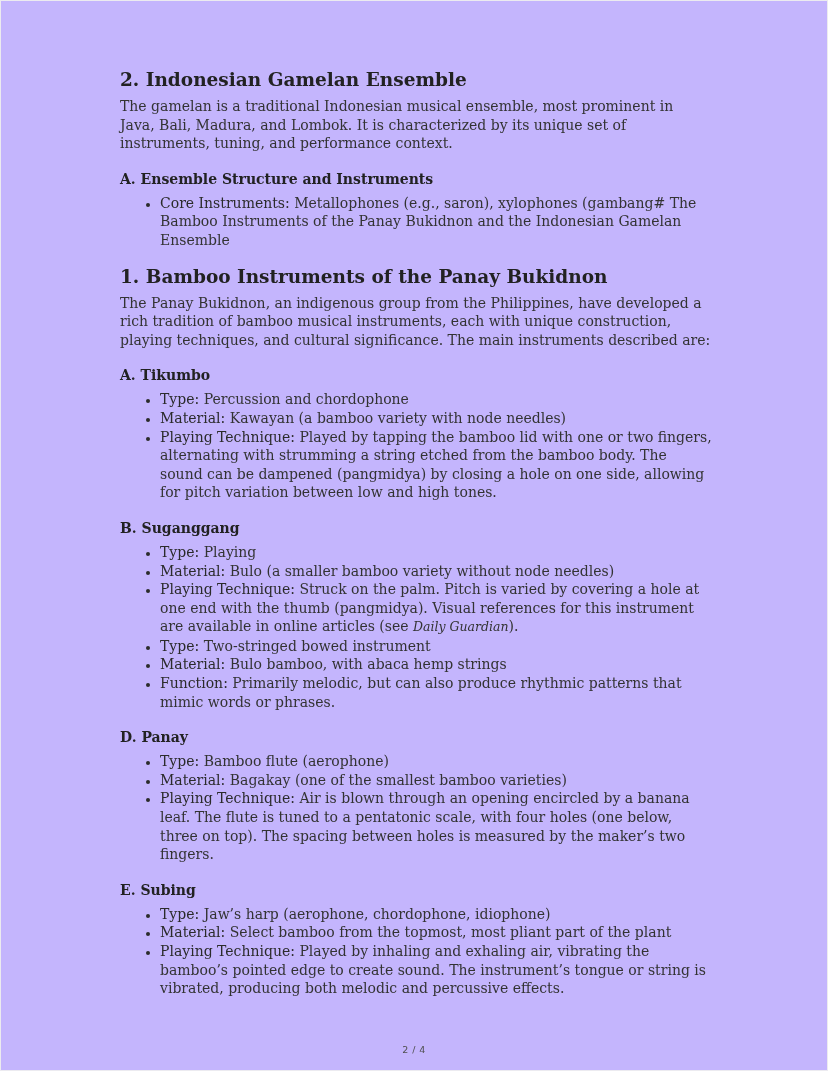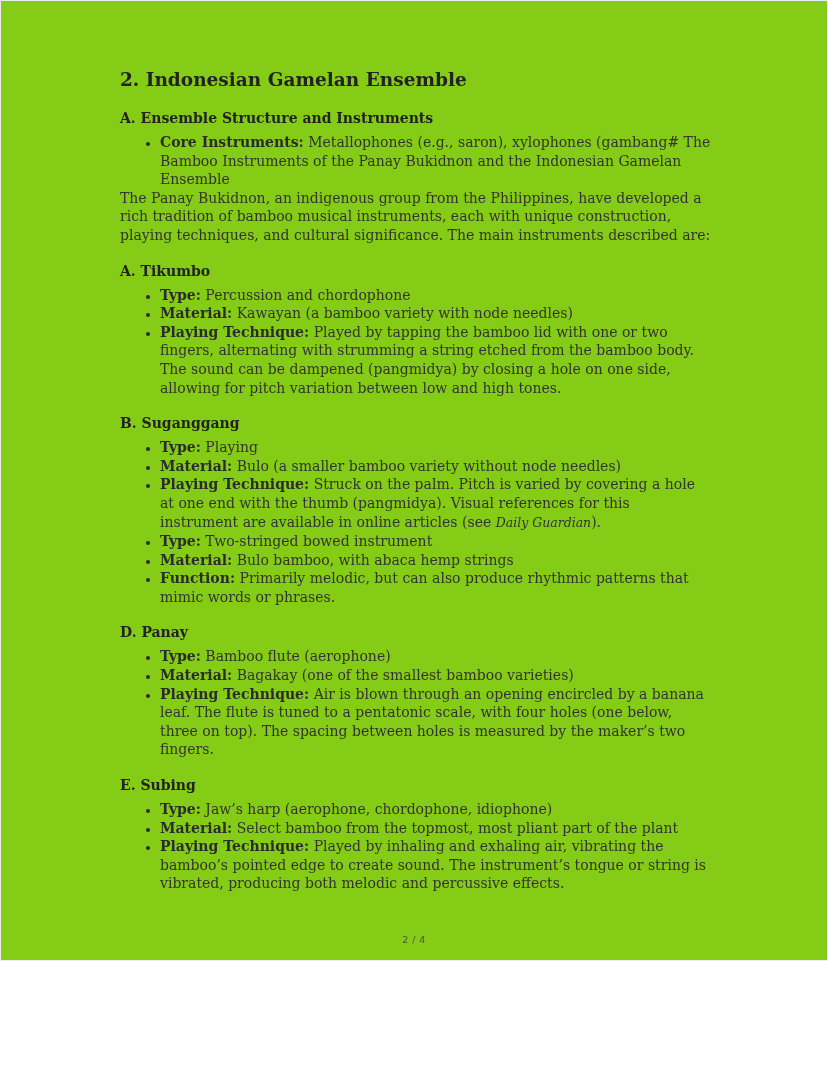--- a/index.html
+++ b/index.html
@@ -2,22 +2,22 @@
 <html><head>
 <meta charset="utf-8">
 <style>
   * { margin: 0; padding: 0; box-sizing: border-box; }
   html, body { background: #ffffff; }
   body { width: 828px; height: 1071px; }
 
   .page {
     position: relative;
     width: 828px;
-    height: 961px;
-    background: #84cc16;
+    height: 1071px;
+    background: #c4b5fd;
     box-shadow: inset 0 0 0 1px #ecebf0;
     overflow: hidden;
     font-family: "DejaVu Serif", serif;
     color: #333333;
   }
 
   .content {
     position: absolute;
     left: 120px;
     top: 68px;
@@ -58,21 +58,21 @@
     font-size: 14px;
     line-height: 18.6px;
   }
 
   .bullet-list li::marker {
     color: #2b2b2b;
     font-size: 12px;
   }
 
   .bullet-list strong {
-    font-weight: 700;
+    font-weight: 400;
     color: #2b2b2b;
   }
 
   .cite {
     font-style: italic;
     font-size: 12.5px;
   }
 
   .footer {
     position: absolute;
@@ -85,24 +85,26 @@
     letter-spacing: 0.4px;
     color: #4f4f4f;
   }
 </style>
 </head>
 <body>
 
 <div class="page">
   <div class="content">
       <h2 class="h-lg">2. Indonesian Gamelan Ensemble</h2>
+      <p class="para">The gamelan is a traditional Indonesian musical ensemble, most prominent in Java, Bali, Madura, and Lombok. It is characterized by its unique set of instruments, tuning, and performance context.</p>
       <h3 class="h-sm">A. Ensemble Structure and Instruments</h3>
       <ul class="bullet-list">
         <li><strong>Core Instruments:</strong><span> Metallophones (e.g., saron), xylophones (gambang# The Bamboo Instruments of the Panay Bukidnon and the Indonesian Gamelan Ensemble</span></li>
       </ul>
+      <h2 class="h-lg">1. Bamboo Instruments of the Panay Bukidnon</h2>
       <p class="para">The Panay Bukidnon, an indigenous group from the Philippines, have developed a rich tradition of bamboo musical instruments, each with unique construction, playing techniques, and cultural significance. The main instruments described are:</p>
       <h3 class="h-sm">A. Tikumbo</h3>
       <ul class="bullet-list">
         <li><strong>Type:</strong><span> Percussion and chordophone</span></li>
         <li><strong>Material:</strong><span> Kawayan (a bamboo variety with node needles)</span></li>
         <li><strong>Playing Technique:</strong><span> Played by tapping the bamboo lid with one or two fingers, alternating with strumming a string etched from the bamboo body. The sound can be dampened (pangmidya) by closing a hole on one side, allowing for pitch variation between low and high tones.</span></li>
       </ul>
       <h3 class="h-sm">B. Suganggang</h3>
       <ul class="bullet-list">
         <li><strong>Type:</strong><span> Playing</span></li>

